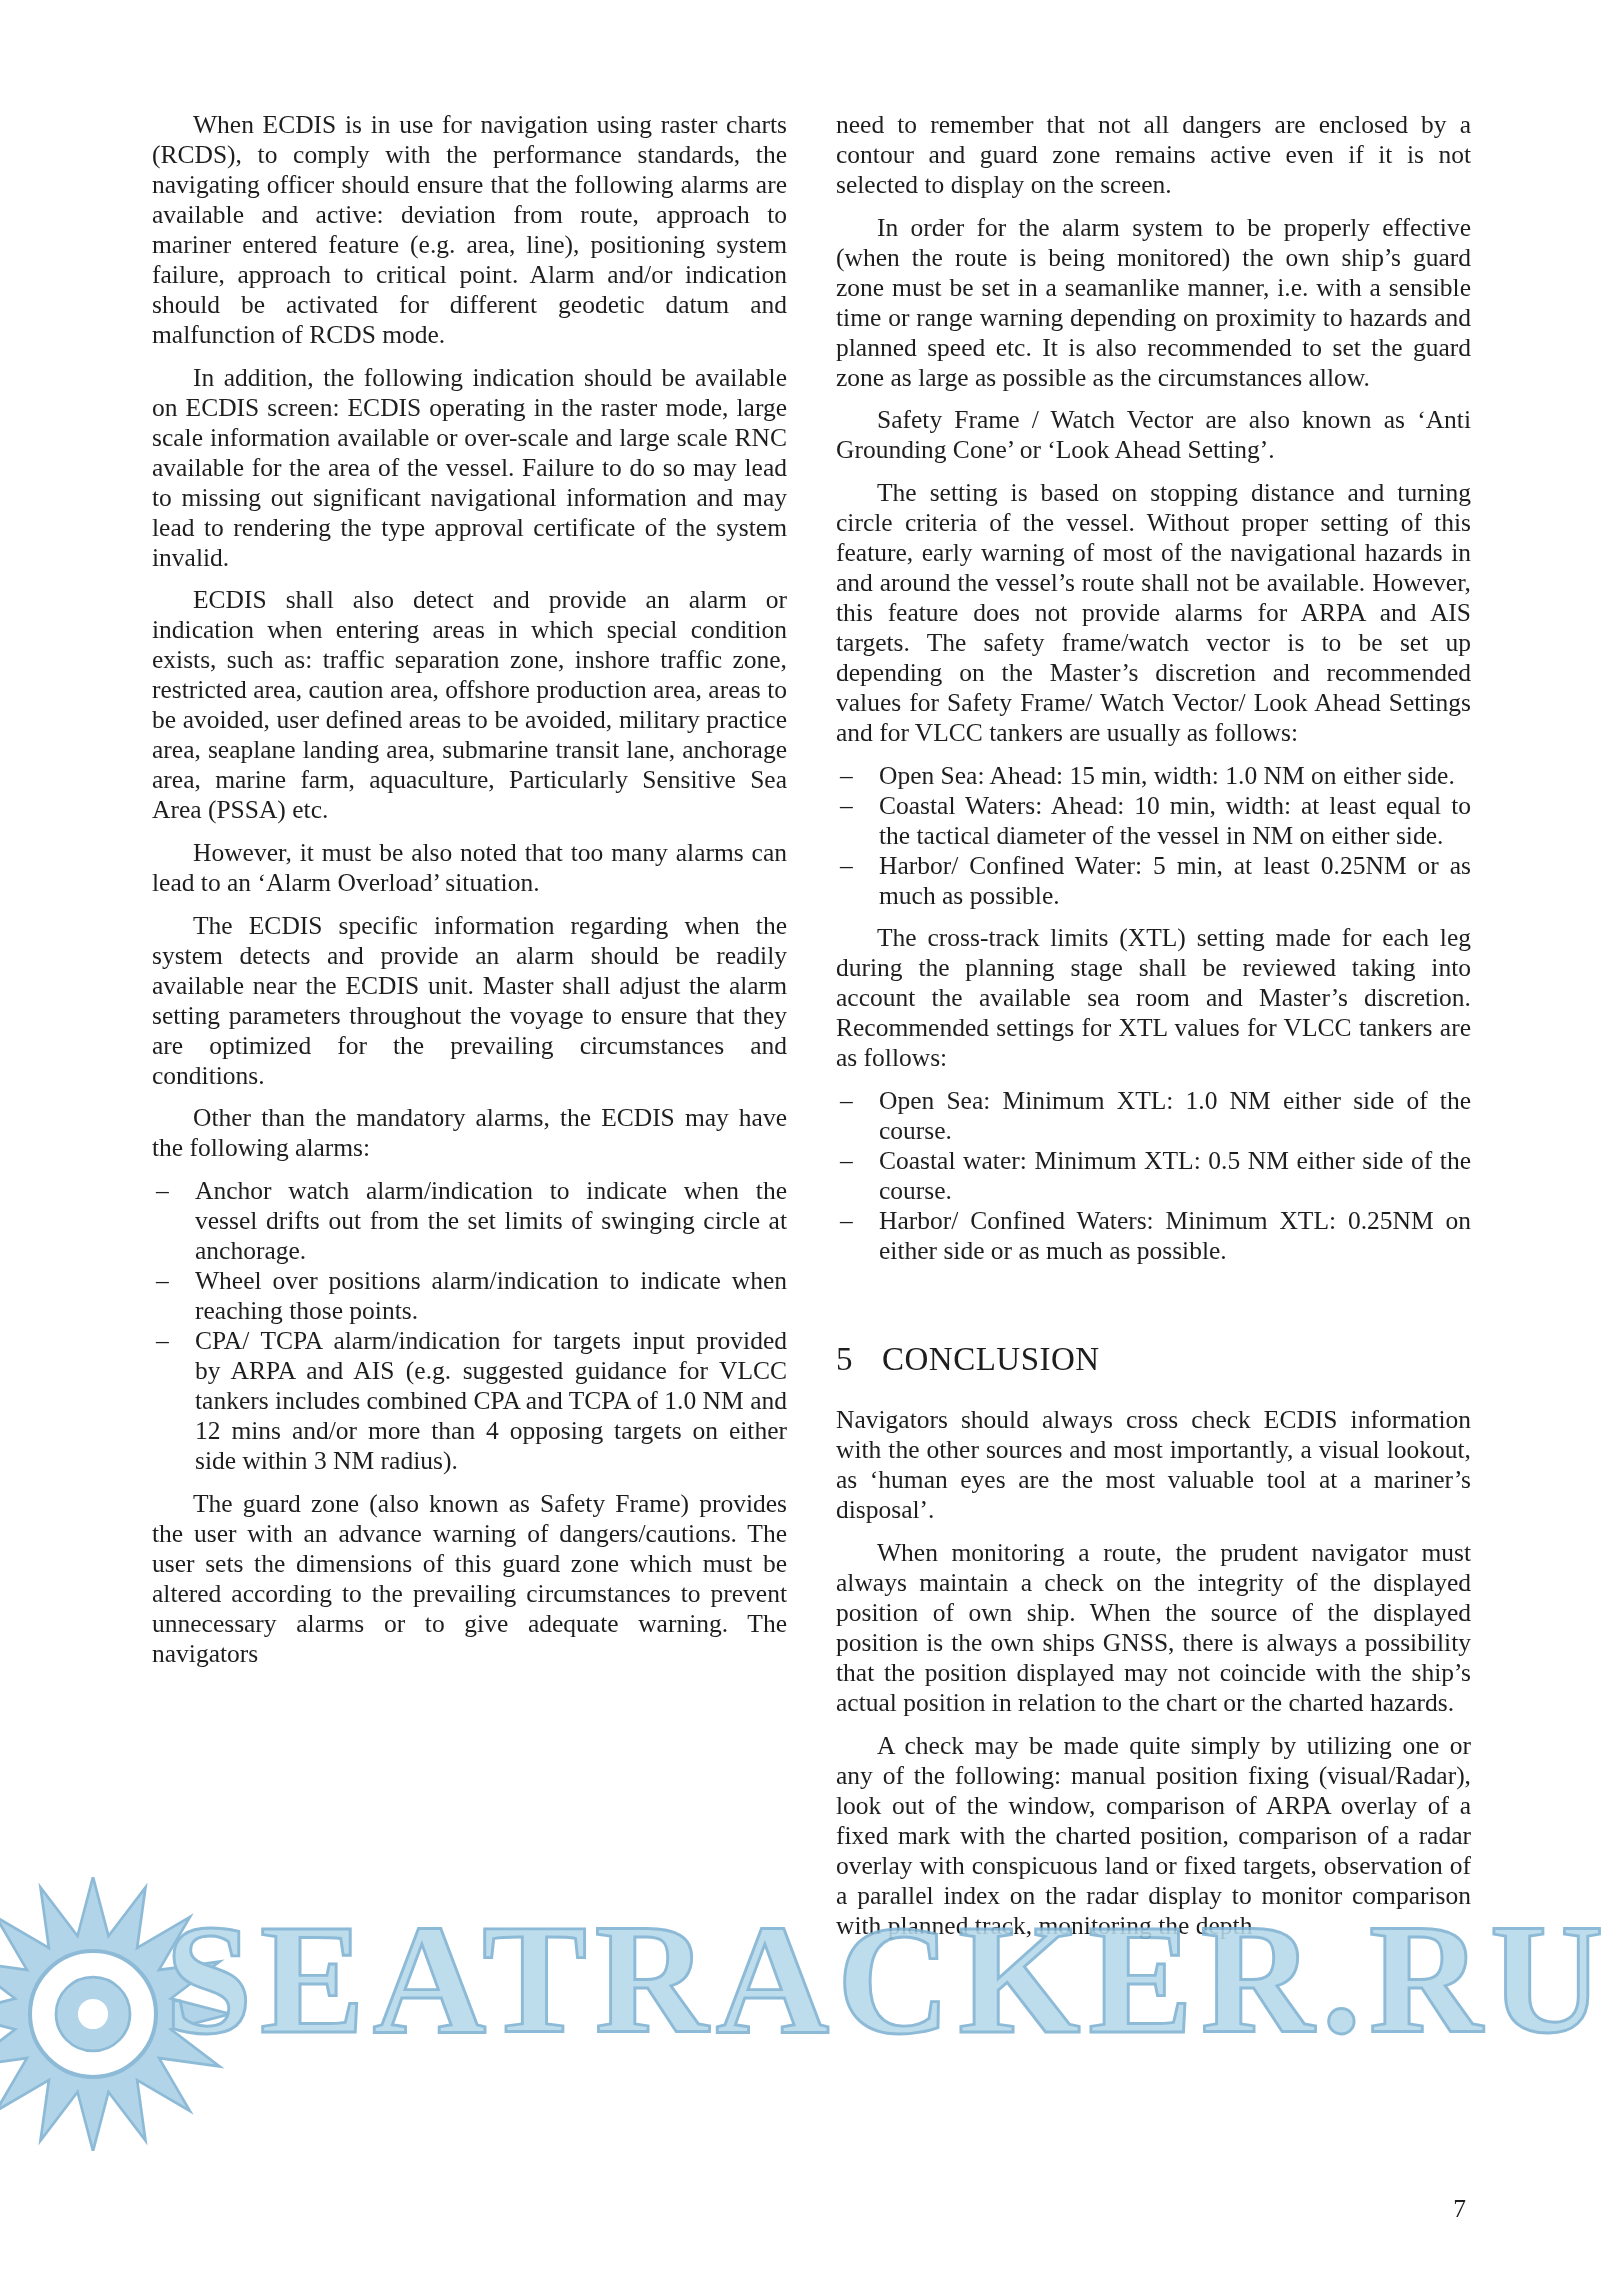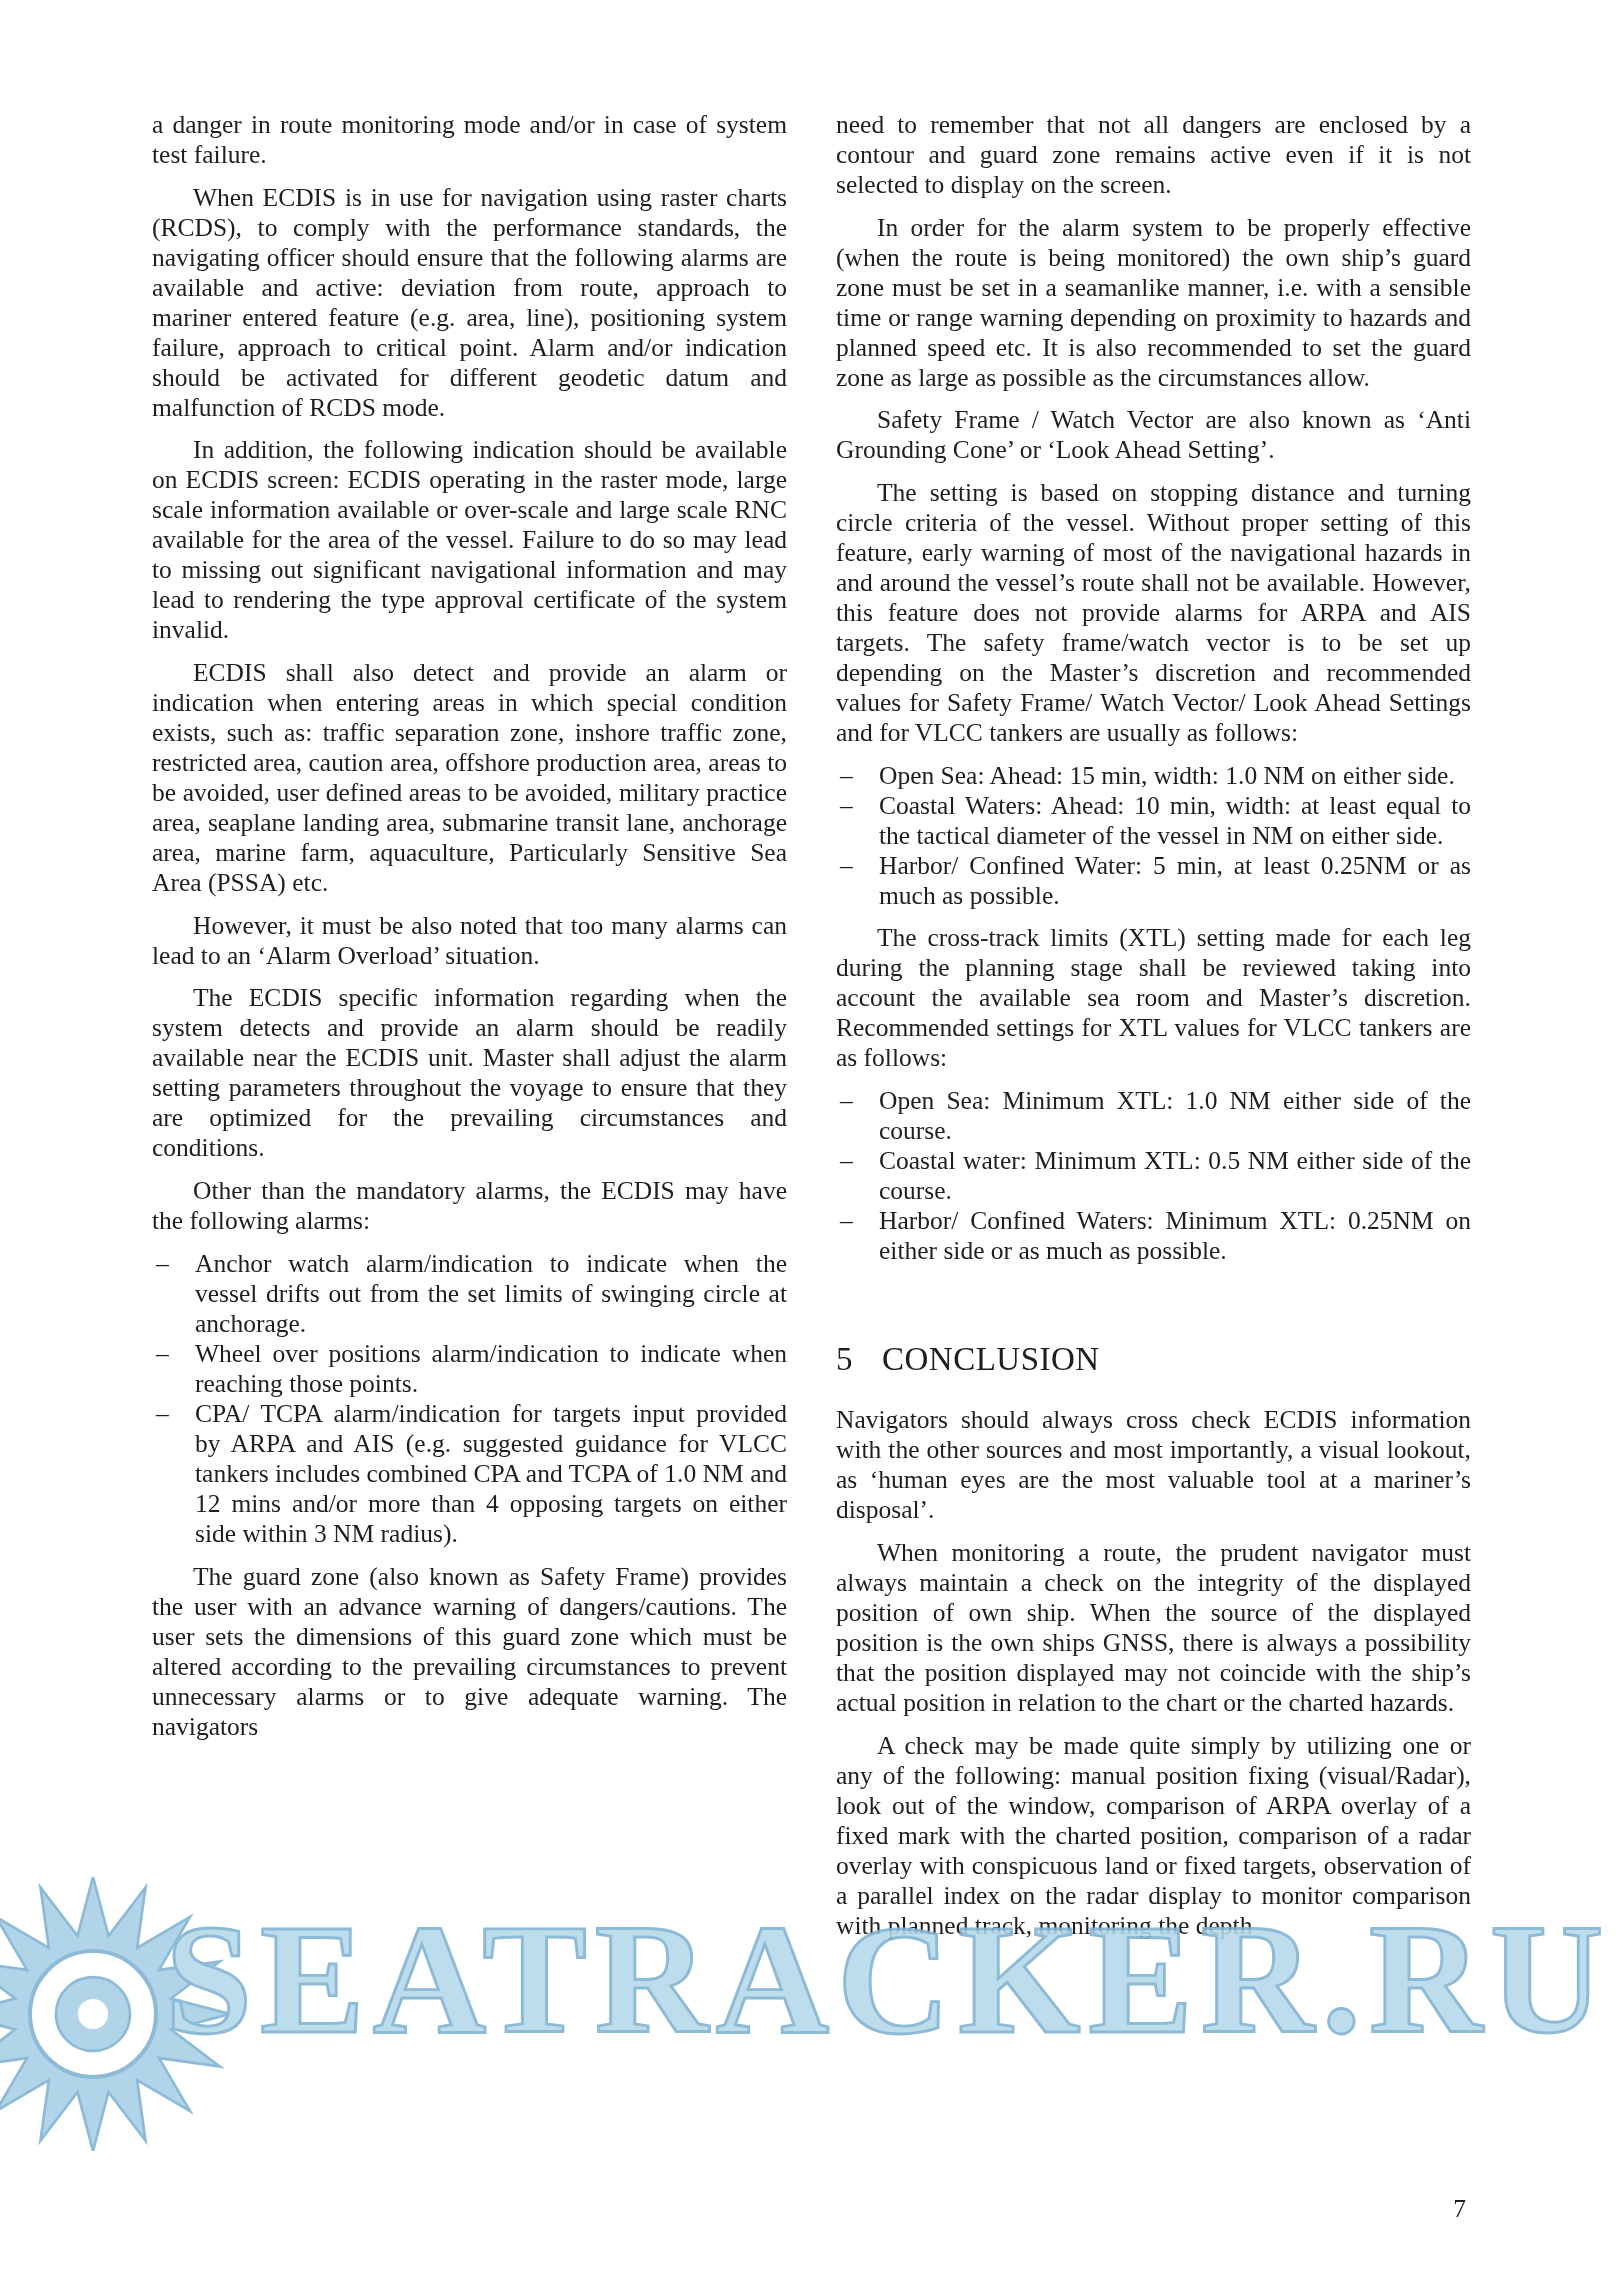--- a/index.html
+++ b/index.html
@@ -89,21 +89,20 @@
     text-shadow: 0 0 1px #7eb2d2;
   }
 </style>
 </head>
 <body>
 
 <div class="page">
 
   <div class="columns">
     <div class="column">
-        <p class="para">a danger in route monitoring mode and/or in case of system test failure.</p>
         <p class="para indent">When ECDIS is in use for navigation using raster charts (RCDS), to comply with the performance standards, the navigating officer should ensure that the following alarms are available and active: deviation from route, approach to mariner entered feature (e.g. area, line), positioning system failure, approach to critical point. Alarm and/or indication should be activated for different geodetic datum and malfunction of RCDS mode.</p>
         <p class="para indent">In addition, the following indication should be available on ECDIS screen: ECDIS operating in the raster mode, large scale information available or over-scale and large scale RNC available for the area of the vessel. Failure to do so may lead to missing out significant navigational information and may lead to rendering the type approval certificate of the system invalid.</p>
         <p class="para indent">ECDIS shall also detect and provide an alarm or indication when entering areas in which special condition exists, such as: traffic separation zone, inshore traffic zone, restricted area, caution area, offshore production area, areas to be avoided, user defined areas to be avoided, military practice area, seaplane landing area, submarine transit lane, anchorage area, marine farm, aquaculture, Particularly Sensitive Sea Area (PSSA) etc.</p>
         <p class="para indent">However, it must be also noted that too many alarms can lead to an ‘Alarm Overload’ situation.</p>
         <p class="para indent">The ECDIS specific information regarding when the system detects and provide an alarm should be readily available near the ECDIS unit. Master shall adjust the alarm setting parameters throughout the voyage to ensure that they are optimized for the prevailing circumstances and conditions.</p>
         <p class="para indent">Other than the mandatory alarms, the ECDIS may have the following alarms:</p>
         <ul class="dash-list">
           <li><span class="dash">–</span><span class="li-text">Anchor watch alarm/indication to indicate when the vessel drifts out from the set limits of swinging circle at anchorage.</span></li>
           <li><span class="dash">–</span><span class="li-text">Wheel over positions alarm/indication to indicate when reaching those points.</span></li>
           <li><span class="dash">–</span><span class="li-text">CPA/ TCPA alarm/indication for targets input provided by ARPA and AIS (e.g. suggested guidance for VLCC tankers includes combined CPA and TCPA of 1.0 NM and 12 mins and/or more than 4 opposing targets on either side within 3 NM radius).</span></li>

